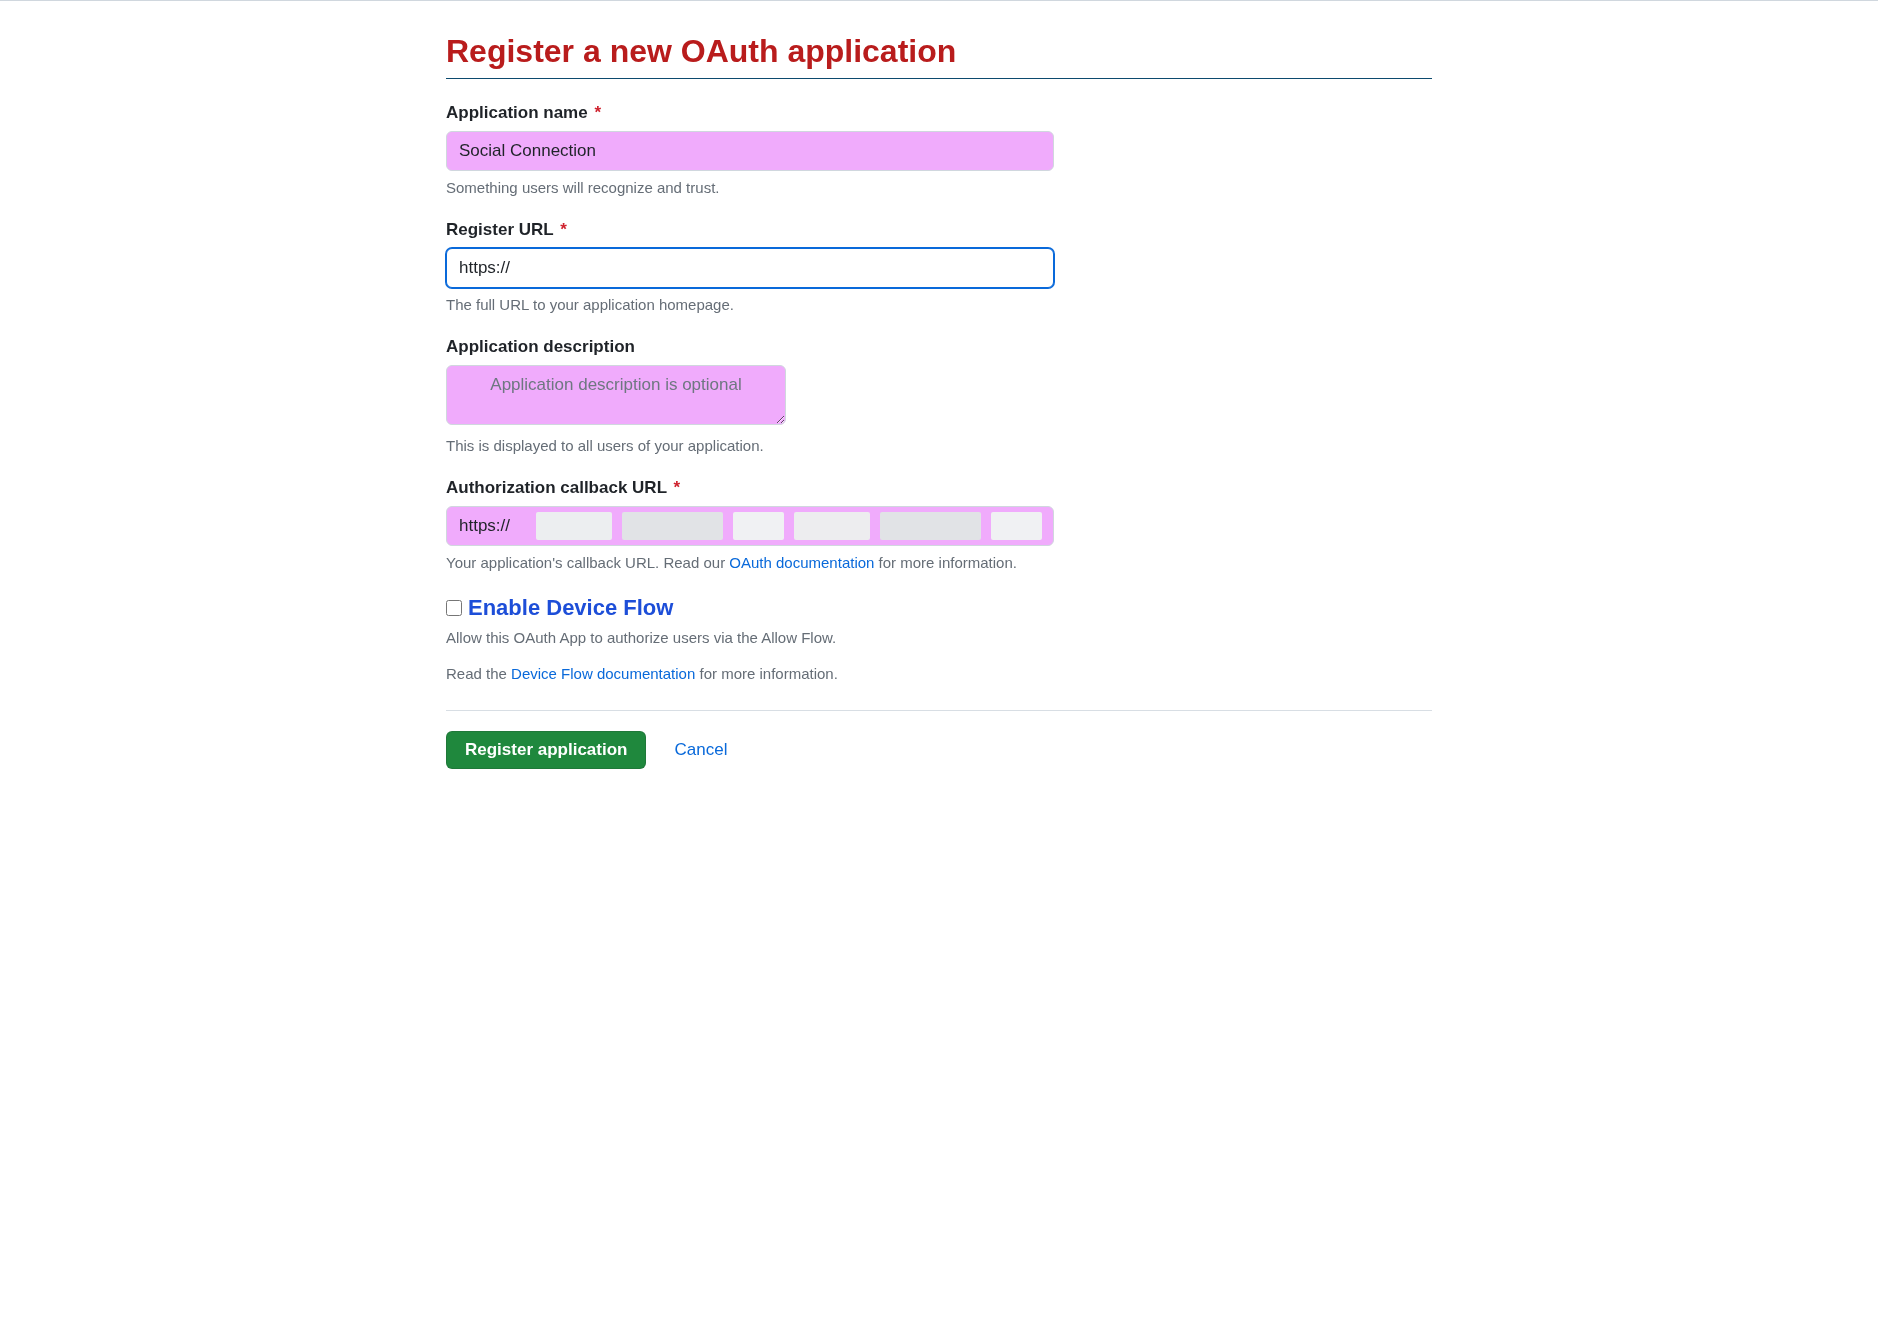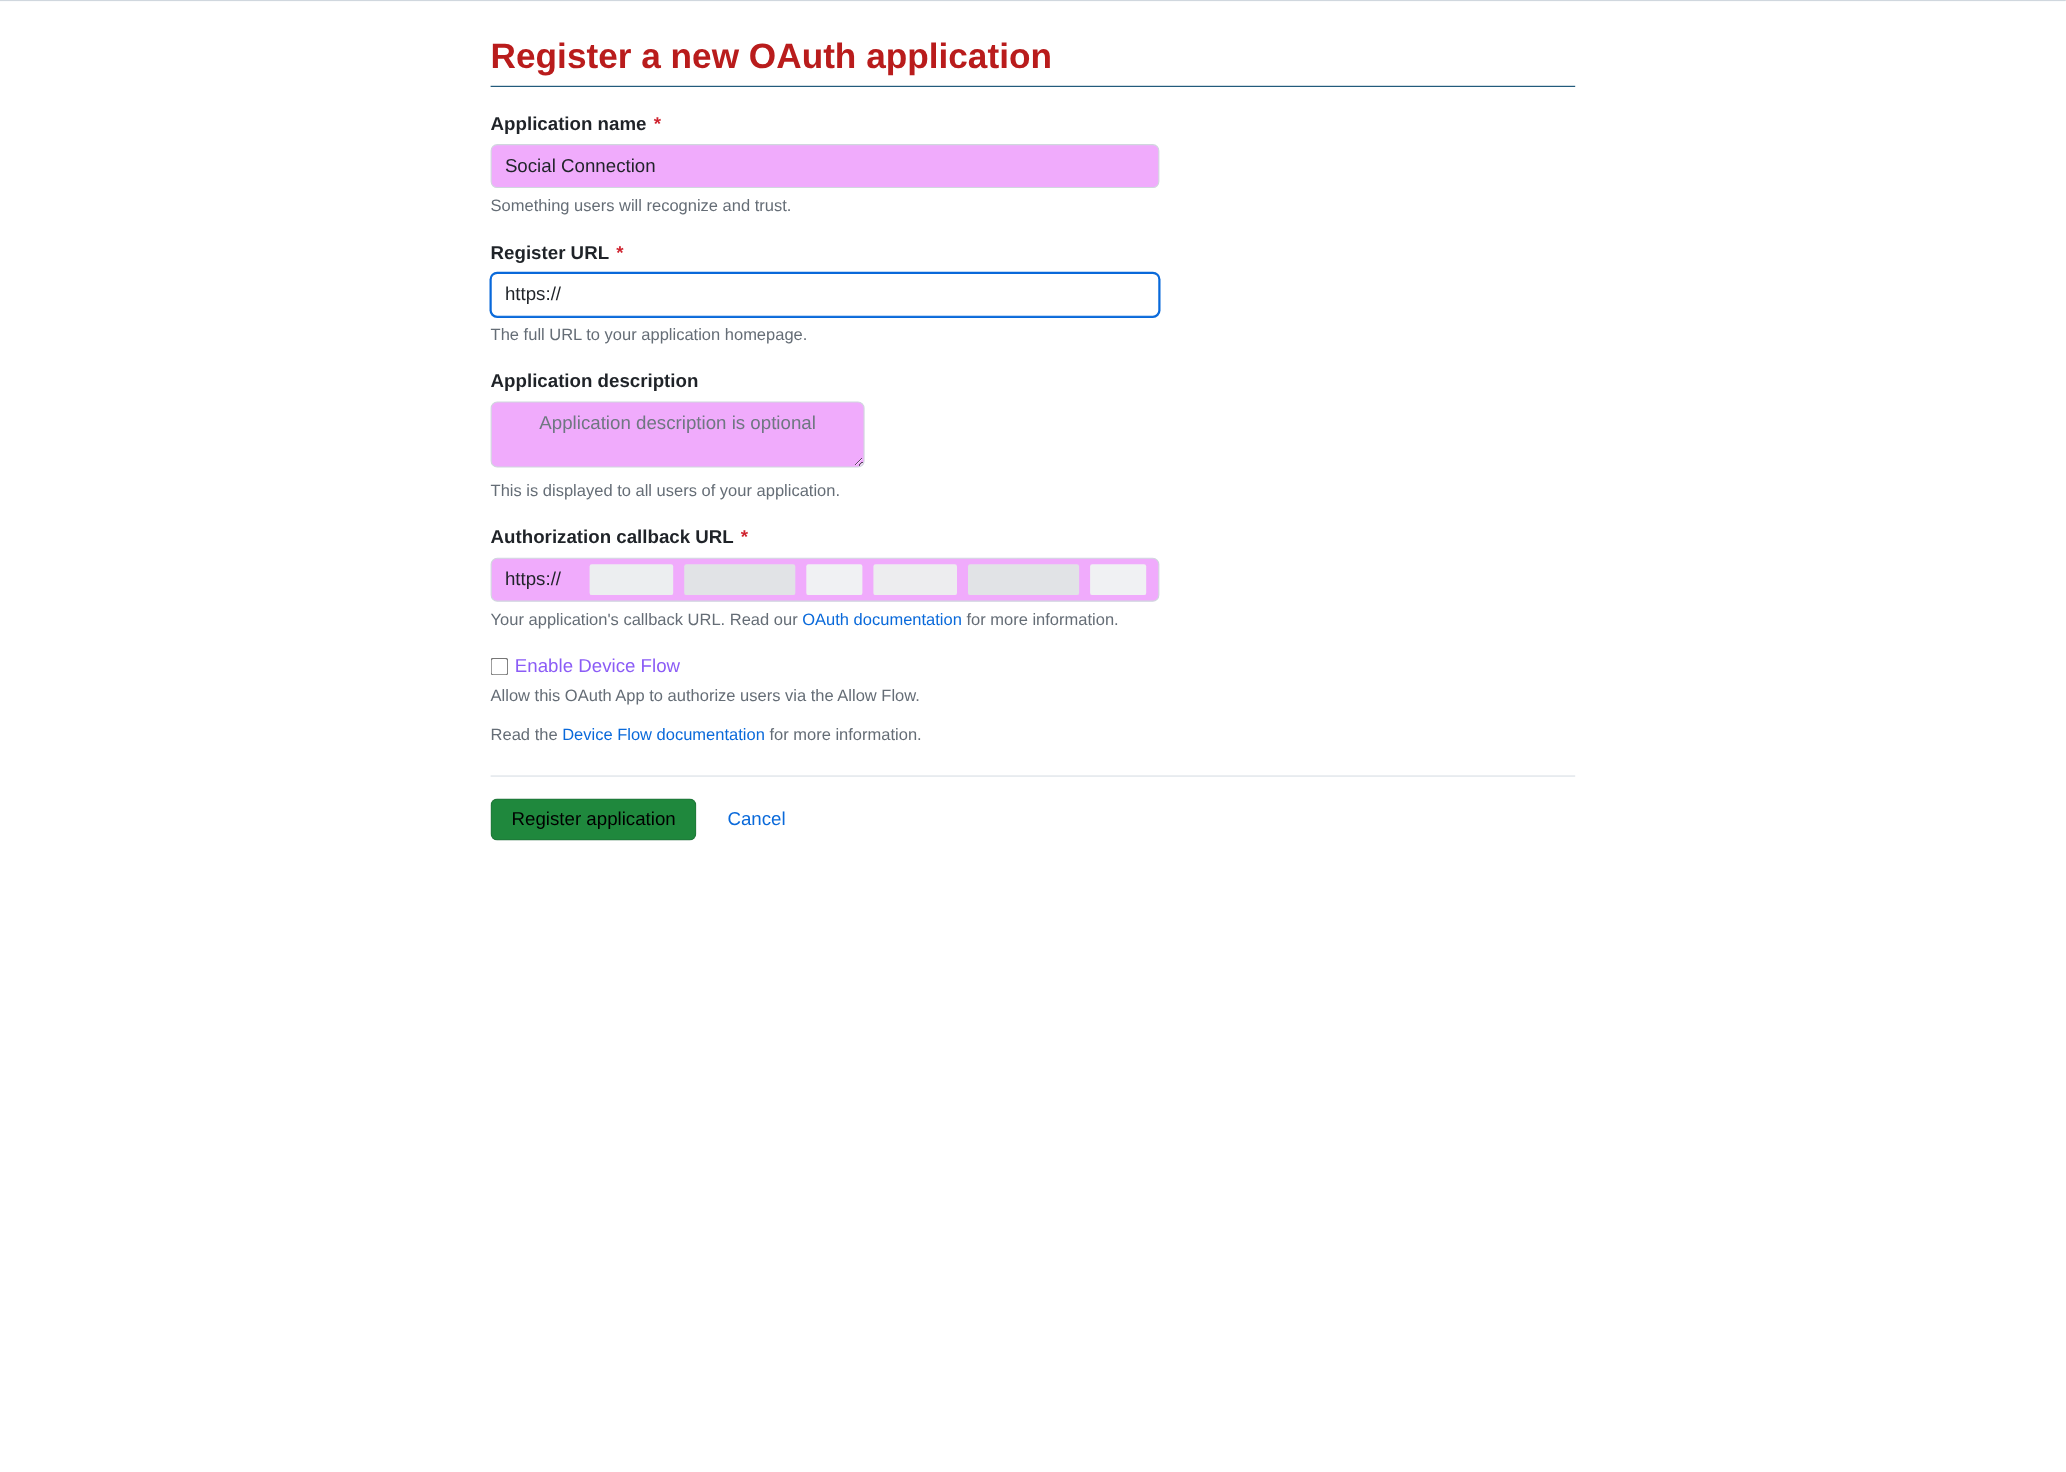--- a/index.html
+++ b/index.html
@@ -80,41 +80,41 @@
     align-items: center;
     gap: 6px;
     margin-top: 24px;
   }
   .checkbox-row input[type="checkbox"] {
     width: 16px;
     height: 16px;
     margin: 0;
   }
   .checkbox-label {
-    font-size: 17px;
-    font-weight: 400;
-    color: #8b5cf6;
+    font-size: 22px;
+    font-weight: 700;
+    color: #1d4ed8;
   }
   .divider {
     border: none;
     border-top: 1px solid #d8dee4;
     margin: 28px 0 20px 0;
   }
   .actions {
     display: flex;
     align-items: center;
     gap: 28px;
   }
   .btn-primary {
     background-color: #1f883d;
-    color: #000000;
+    color: #ffffff;
     border: 1px solid rgba(31,35,40,0.15);
     padding: 8px 18px;
     font-size: 17px;
-    font-weight: 400;
+    font-weight: 700;
     border-radius: 6px;
     cursor: pointer;
     font-family: inherit;
   }
   .btn-link {
     background: none;
     border: none;
     color: #0969da;
     font-size: 17px;
     font-weight: 500;

